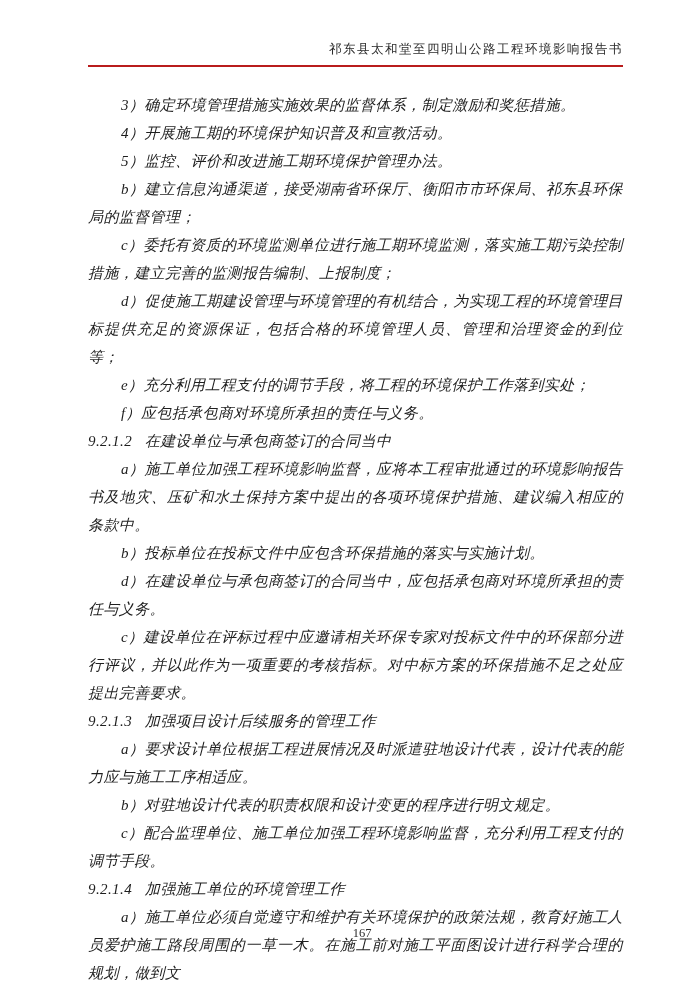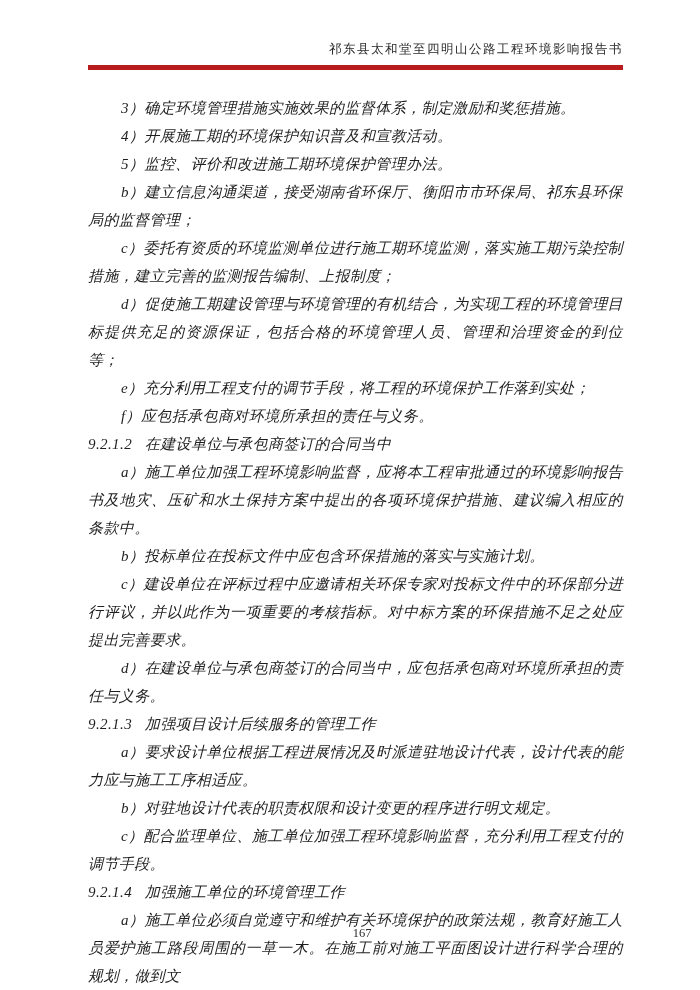--- a/index.html
+++ b/index.html
@@ -12,21 +12,21 @@
     color: #1e1e1e;
     overflow: hidden;
   }
   .page-header {
     margin: 0 77px 0 88px;
     padding: 41px 0 7px 0;
     text-align: right;
     font-size: 12.5px;
     letter-spacing: 1.5px;
     color: #2a2a2a;
-    border-bottom: 5px solid #b91c1c;
+    border-bottom: 2px solid #b91c1c;
   }
   .doc-body {
     margin: 24px 77px 0 88px;
     font-size: 15px;
     line-height: 28px;
     text-align: justify;
     letter-spacing: 0.4px;
   }
   .para { margin: 0; font-style: italic; }
   .para.indent { text-indent: 2.2em; }
@@ -58,22 +58,22 @@
   <p class="para indent">d）促使施工期建设管理与环境管理的有机结合，为实现工程的环境管理目标提供充足的资源保证，包括合格的环境管理人员、管理和治理资金的到位等；</p>
   <p class="para indent">e）充分利用工程支付的调节手段，将工程的环境保护工作落到实处；</p>
   <p class="para indent">f）应包括承包商对环境所承担的责任与义务。</p>
 
   <p class="para heading">
     <span>9.2.1.2</span><span class="heading-title">在建设单位与承包商签订的合同当中</span>
   </p>
 
   <p class="para indent">a）施工单位加强工程环境影响监督，应将本工程审批通过的环境影响报告书及地灾、压矿和水土保持方案中提出的各项环境保护措施、建议编入相应的条款中。</p>
   <p class="para indent">b）投标单位在投标文件中应包含环保措施的落实与实施计划。</p>
+  <p class="para indent">d）在建设单位与承包商签订的合同当中，应包括承包商对环境所承担的责任与义务。</p>
   <p class="para indent">c）建设单位在评标过程中应邀请相关环保专家对投标文件中的环保部分进行评议，并以此作为一项重要的考核指标。对中标方案的环保措施不足之处应提出完善要求。</p>
-  <p class="para indent">d）在建设单位与承包商签订的合同当中，应包括承包商对环境所承担的责任与义务。</p>
 
   <p class="para heading">
     <span>9.2.1.3</span><span class="heading-title">加强项目设计后续服务的管理工作</span>
   </p>
 
   <p class="para indent">a）要求设计单位根据工程进展情况及时派遣驻地设计代表，设计代表的能力应与施工工序相适应。</p>
   <p class="para indent">b）对驻地设计代表的职责权限和设计变更的程序进行明文规定。</p>
   <p class="para indent">c）配合监理单位、施工单位加强工程环境影响监督，充分利用工程支付的调节手段。</p>
 
   <p class="para heading">

